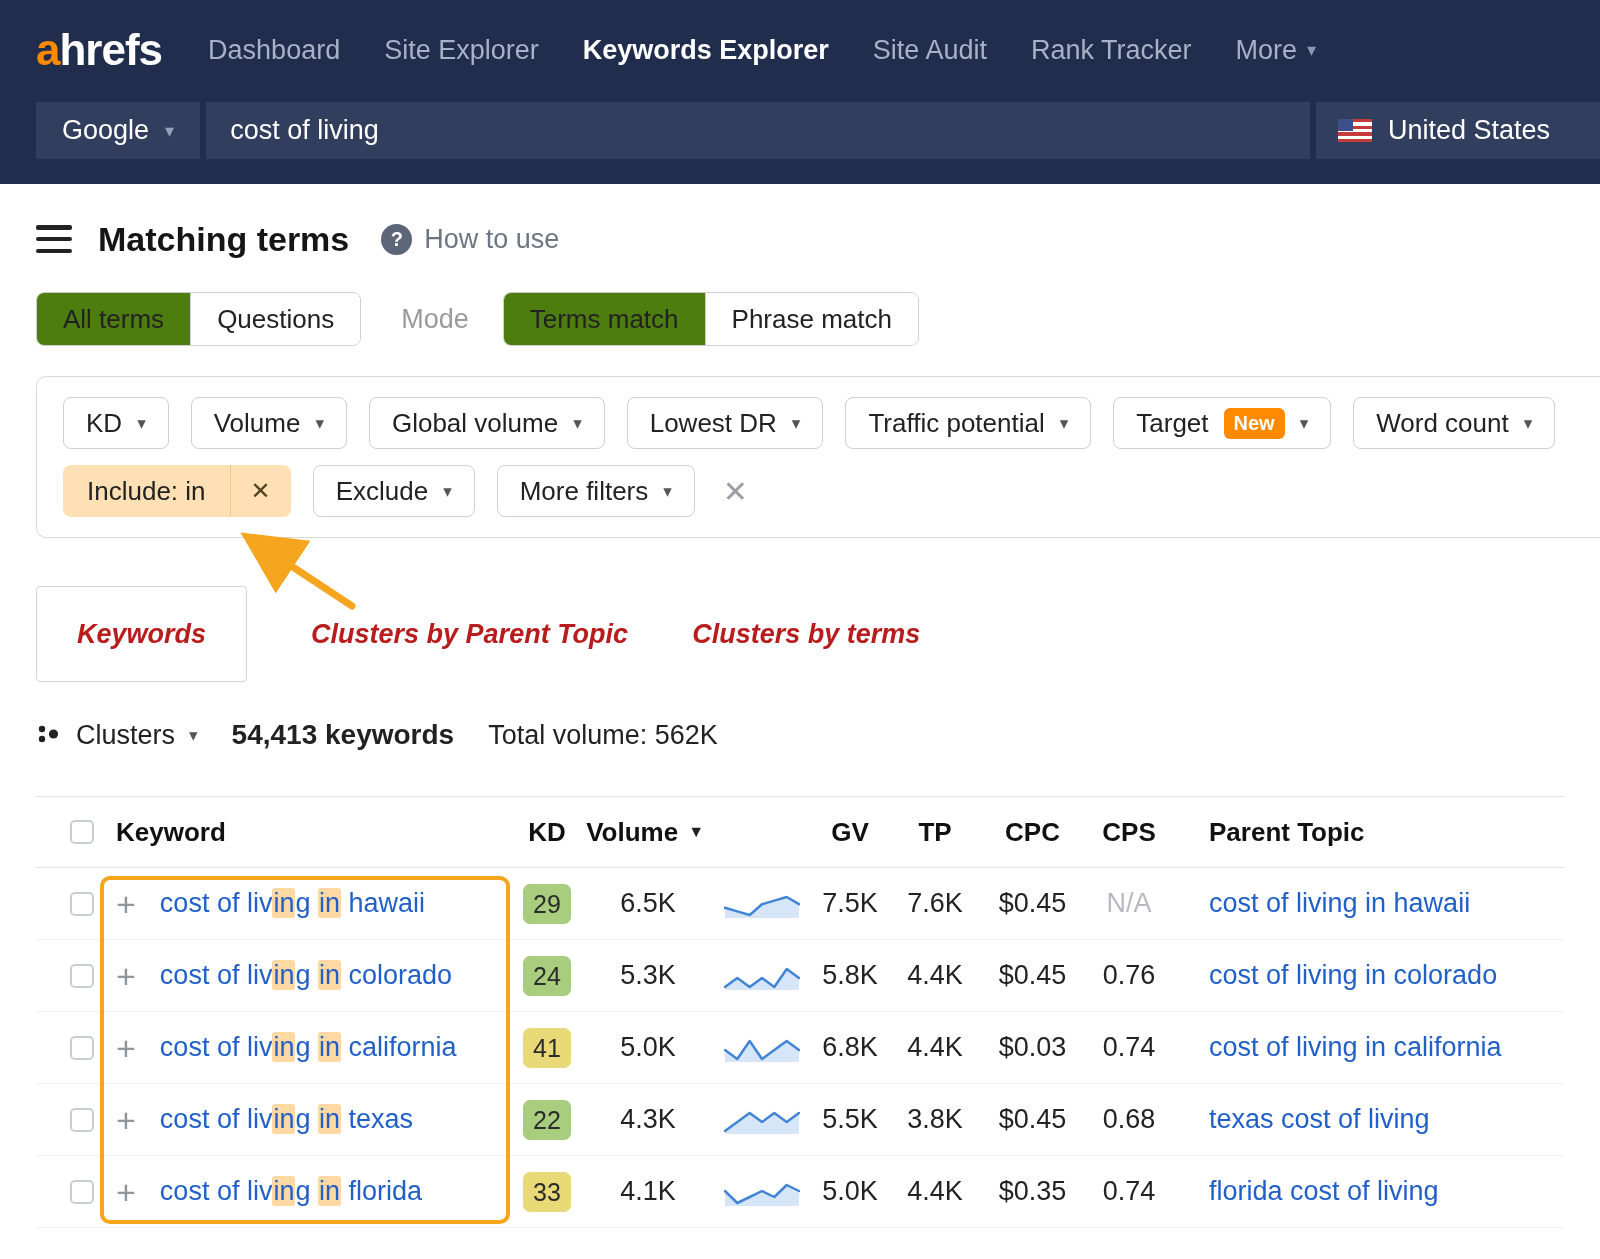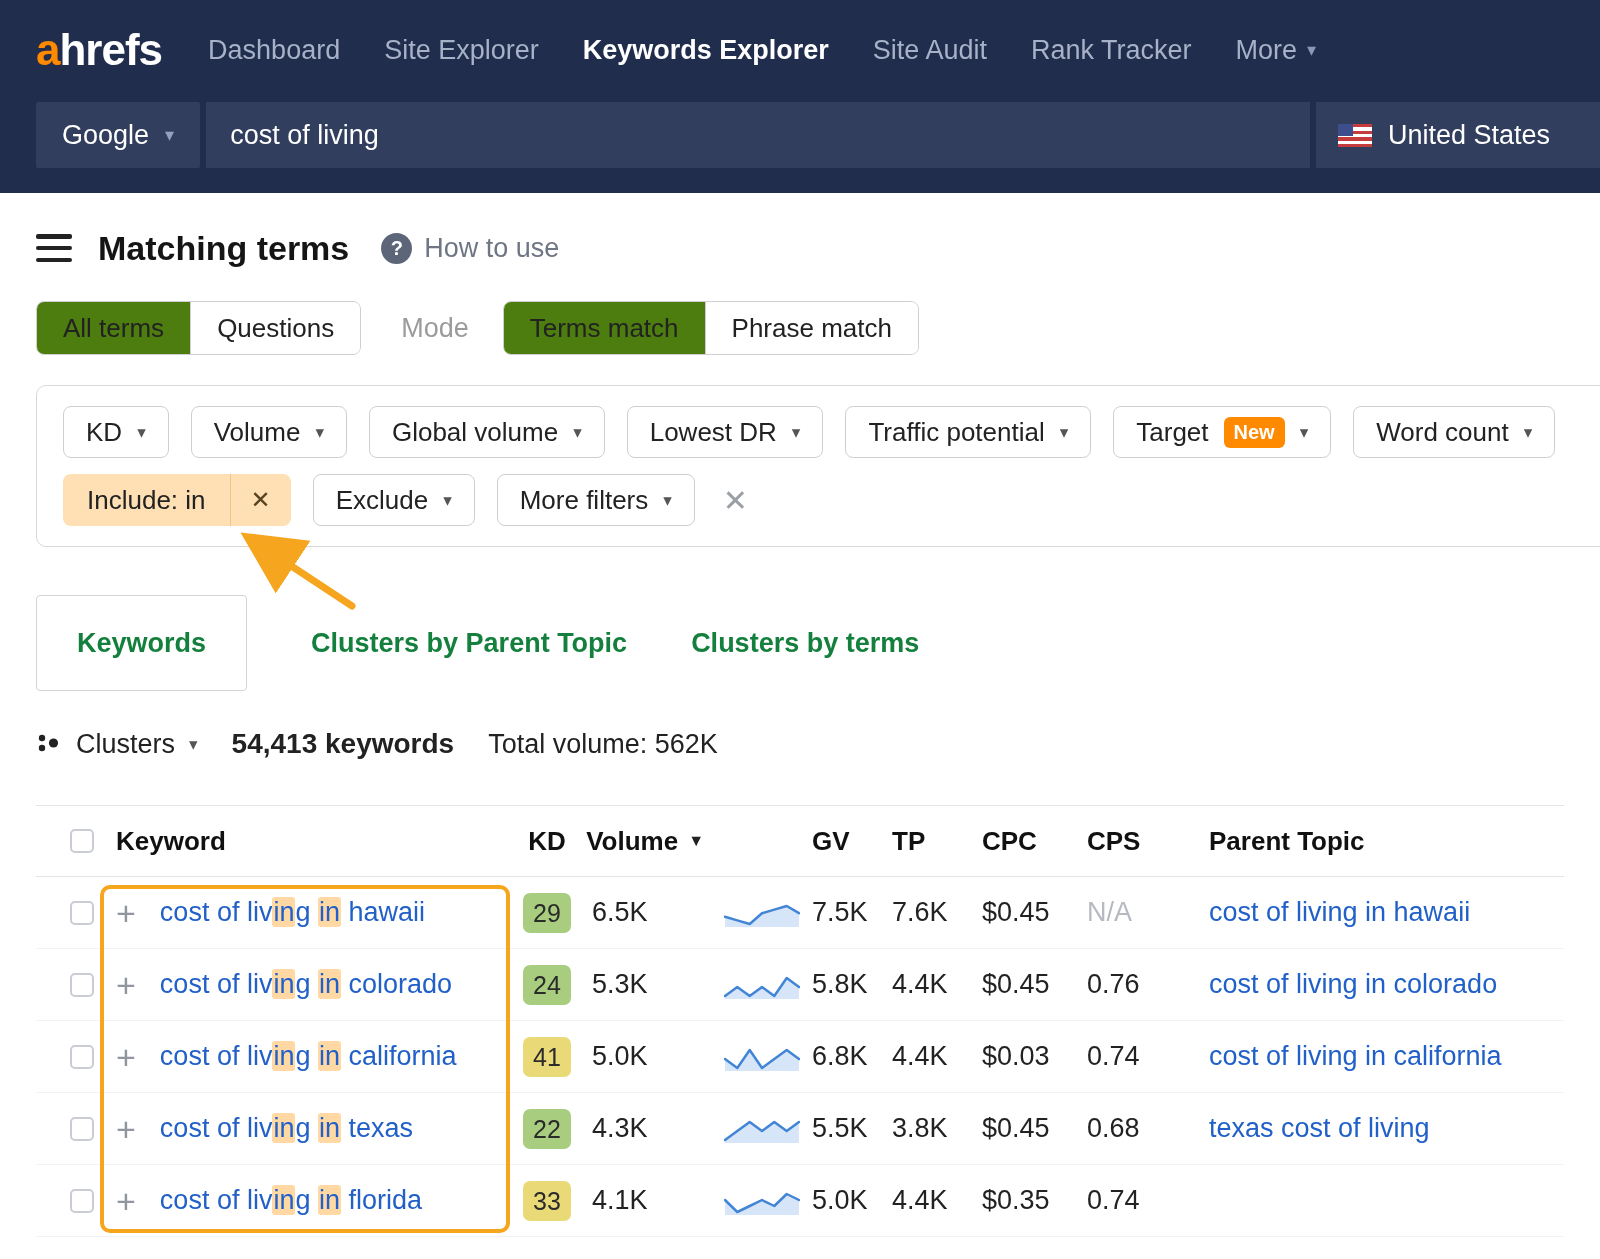--- a/index.html
+++ b/index.html
@@ -11,21 +11,21 @@
   .topnav { height:100px; background:#212d4c; display:flex; align-items:center; padding:0 36px; }
   .logo { font-size:44px; font-weight:bold; color:#fff; letter-spacing:-1px; margin-right:46px; cursor:pointer; }
   .logo .logo-a { color:#ff8a00; }
   .navitems { display:flex; align-items:flex-end; gap:44px; }
   .navitem { font-size:27px; color:#a7b1c7; cursor:pointer; display:flex; align-items:center; gap:10px; }
   .navitem.active { color:#fff; font-weight:bold; }
   .navitem .caret { color:#8b97b3; font-size:18px; }
 
   
   .searchwrap { background:#212d4c; display:flex; gap:6px; padding:2px 0 25px 36px; }
-  .sbox { background:#323e5d; height:66px; display:flex; align-items:center; color:#fff; font-size:27px; }
+  .sbox { background:#323e5d; height:57px; display:flex; align-items:center; color:#fff; font-size:27px; }
   .engine { padding:0 26px; gap:16px; border-radius:2px; cursor:pointer; }
   .engine .caret { color:#93a1bd; font-size:18px; }
   .querybox { flex:1; padding:0 24px; }
   .querybox input { background:transparent; border:none; outline:none; color:#fff; font-size:27px; width:100%;
     font-family:"Liberation Sans","DejaVu Sans",sans-serif; }
   .countrybox { width:284px; padding:0 22px; gap:16px; cursor:pointer; }
   .flag { width:34px; height:23px; background:repeating-linear-gradient(#c43c3c 0 3.3px,#fff 3.3px 6.6px);
     position:relative; flex:none; }
   .flag::after { content:""; position:absolute; left:0; top:0; width:15px; height:12px; background:#3c4e8c; }
 
@@ -57,21 +57,21 @@
   .new-badge { background:#ff8a00; color:#fff; font-size:20px; font-weight:bold; border-radius:6px; padding:4px 10px; }
   .chip { display:flex; align-items:stretch; background:#ffe0b5; border-radius:8px; overflow:hidden; height:52px; cursor:pointer; }
   .chip-label { display:flex; align-items:center; padding:0 24px; font-size:26px; color:#222; }
   .chip-x { display:flex; align-items:center; padding:0 20px; border-left:1px solid #eec68c; font-size:24px; color:#4c3villa00; color:#53board; }
   .chip-x { color:#554322; }
   .clear-x { font-size:30px; color:#9aa0a6; cursor:pointer; padding:0 6px; }
 
   .annotation-arrow { position:absolute; left:228px; top:530px; pointer-events:none; }
 
   .tabs { display:flex; align-items:stretch; margin-top:48px; height:96px; }
-  .tab { display:flex; align-items:center; font-size:27px; font-weight:bold; color:#15803d; cursor:pointer; padding:0 32px; }
+  .tab { display:flex; align-items:center; font-size:27px; font-weight:bold; color:#b91c1c; cursor:pointer; padding:0 32px;font-style:italic; }
   .tab.active { border:1px solid #d4d4d4; border-radius:4px; background:#fff; padding:0 40px; margin-right:32px; }
 
   .summary { display:flex; align-items:center; gap:34px; margin-top:30px; height:46px; }
   .clusters-select { display:flex; align-items:center; gap:14px; font-size:27px; cursor:pointer; }
   .kcount { font-size:28px; font-weight:bold; }
   .tvol { font-size:27px; }
 
   
   .table-wrap { margin-top:38px; position:relative; }
   .thead, .trow { display:grid; grid-template-columns:58px 408px 90px 120px 100px 80px 90px 105px 88px 1fr;
@@ -83,21 +83,21 @@
   .h-kw, .kw-cell { padding-left:22px; }
   .kw-cell { display:flex; align-items:center; gap:24px; }
   .plus { color:#8f969e; font-size:34px; font-weight:normal; line-height:1; cursor:pointer; }
   .link { color:#2060c8; }
   .hl { background:#ffd8a3; border-radius:3px; padding:0 1px; }
   .h-kd { text-align:center; }
   .kd-cell { text-align:center; }
   .kd-badge { display:inline-block; min-width:48px; height:40px; line-height:40px; border-radius:7px; font-size:25px; color:#2b2b2b; }
   .kd-green { background:#a9cd7e; }
   .kd-yellow { background:#e9d977; }
-  .num { text-align:left; padding-right:4px; }
+  .num { text-align:center; padding-right:4px; }
   .vol { padding-right:8px; }
   .h-vol { display:flex; justify-content:flex-end; align-items:center; gap:10px; padding-right:8px; }
   .h-vol .sort { font-size:16px; color:#222; }
   .spark { display:flex; justify-content:center; align-items:center; }
   .h-parent, .parent-cell { padding-left:34px; }
   .muted { color:#b6bac0; }
 
   .keyword-highlight-box { position:absolute; left:64px; top:80px; width:410px; height:348px;
     border:4px solid #f6a51e; border-radius:10px; pointer-events:none; }
 </style>
@@ -380,20 +380,21 @@
     <div class="spark">
             <svg width="76" height="30">
               <polygon points="1,29 1.0,14.0 13.3,26.0 25.7,20.0 38.0,14.0 50.3,20.0 62.7,8.0 75.0,14.0 75,29" fill="#d6e6f8"></polygon>
               <polyline points="1.0,14.0 13.3,26.0 25.7,20.0 38.0,14.0 50.3,20.0 62.7,8.0 75.0,14.0" fill="none" stroke="#4285d6" stroke-width="2.5" stroke-linejoin="round" stroke-linecap="round"></polyline>
             </svg>
           </div>
     <div class="num">5.0K</div>
     <div class="num">4.4K</div>
     <div class="num">$0.35</div>
     <div class="num">0.74</div>
+    <div class="parent-cell"><a class="link">florida cost of living</a></div>
   </div>
 </div>
 
     <div class="keyword-highlight-box"></div>
   </div>
 
 </main>
 
 <svg class="annotation-arrow" width="140" height="85" viewBox="0 0 140 85">
   <defs>

